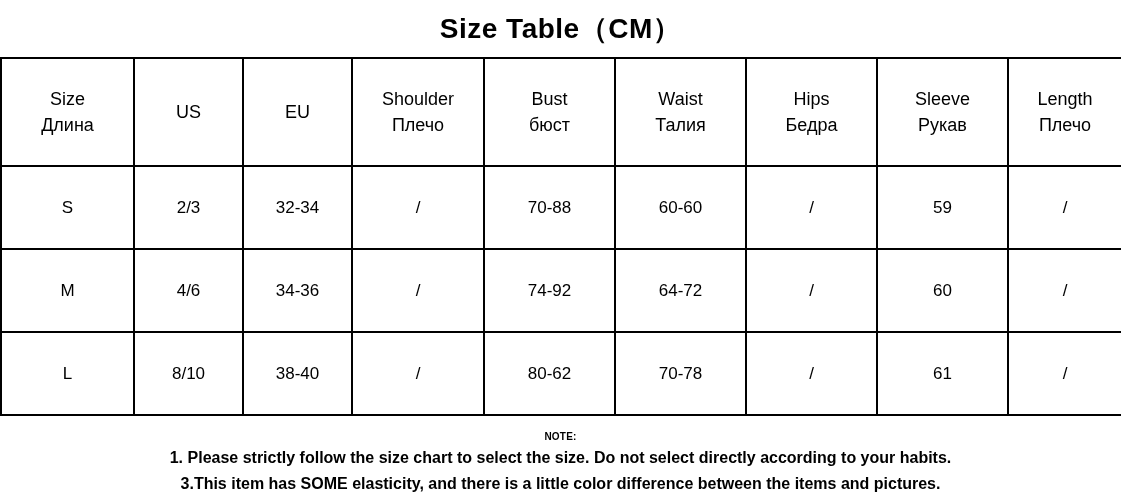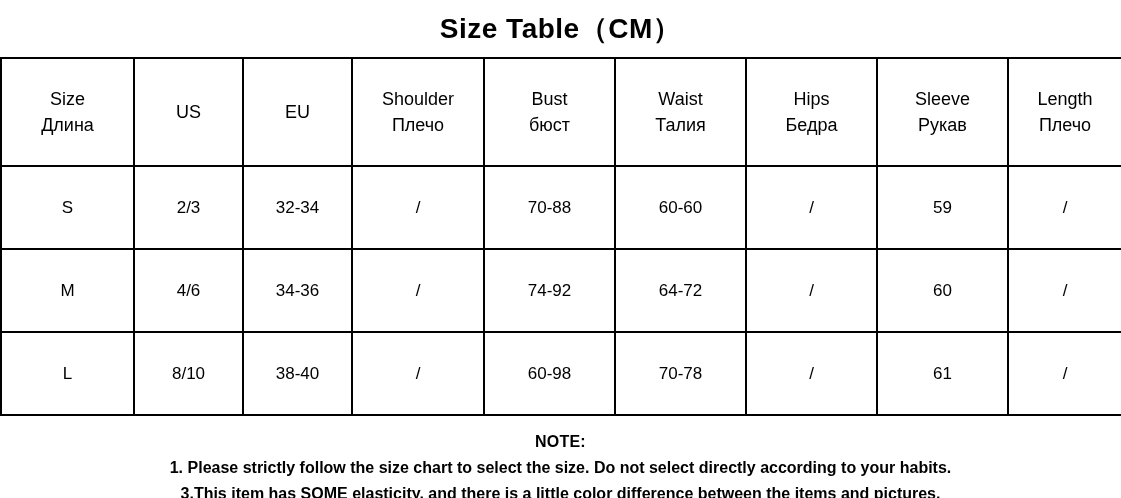--- a/index.html
+++ b/index.html
@@ -76,21 +76,21 @@
   .notes {
     width: 100%;
     text-align: center;
     padding-top: 13px;
     font-size: 13.5px;
     font-weight: bold;
     line-height: 1.62;
     color: #000000;
   }
   .notes .note-head {
-    font-size: 16px;
+    font-size: 10px;
     letter-spacing: 0.2px;
   }
   .notes .note-line {
     font-size: 16px;
     white-space: nowrap;
   }
 </style>
 </head>
 <body>
 
@@ -171,21 +171,21 @@
         <td>64-72</td>
         <td>/</td>
         <td>60</td>
         <td>/</td>
       </tr>
       <tr>
         <td>L</td>
         <td>8/10</td>
         <td>38-40</td>
         <td>/</td>
-        <td>60-98</td>
+        <td>80-62</td>
         <td>70-78</td>
         <td>/</td>
         <td>61</td>
         <td>/</td>
       </tr>
     </tbody>
   </table>
 
   <div class="notes">
     <div class="note-head">NOTE:</div>

